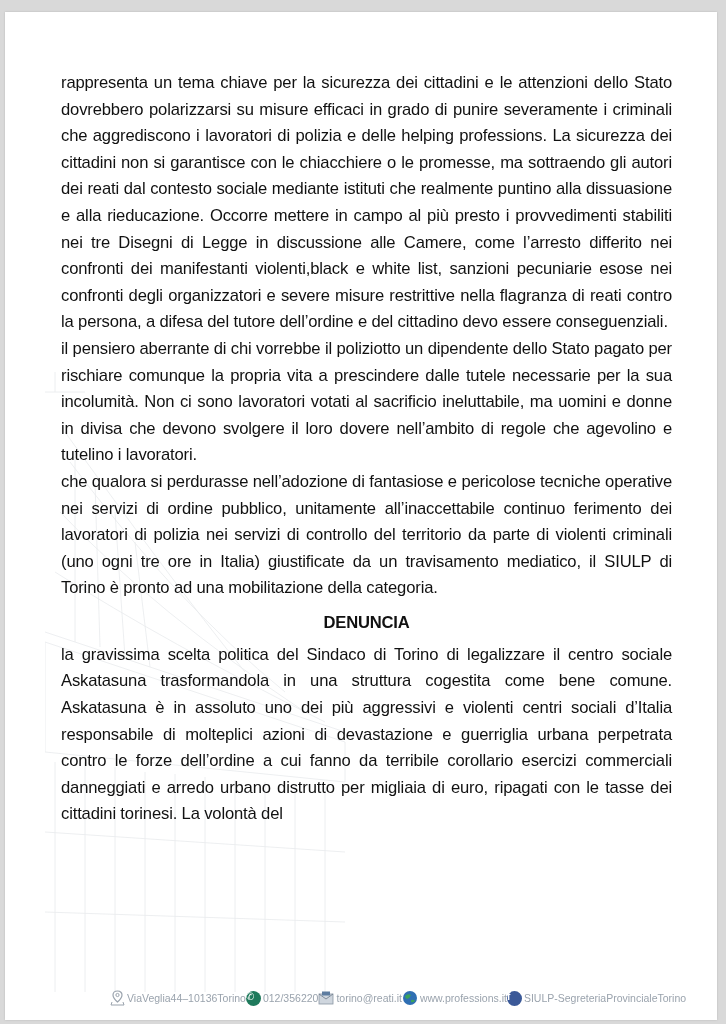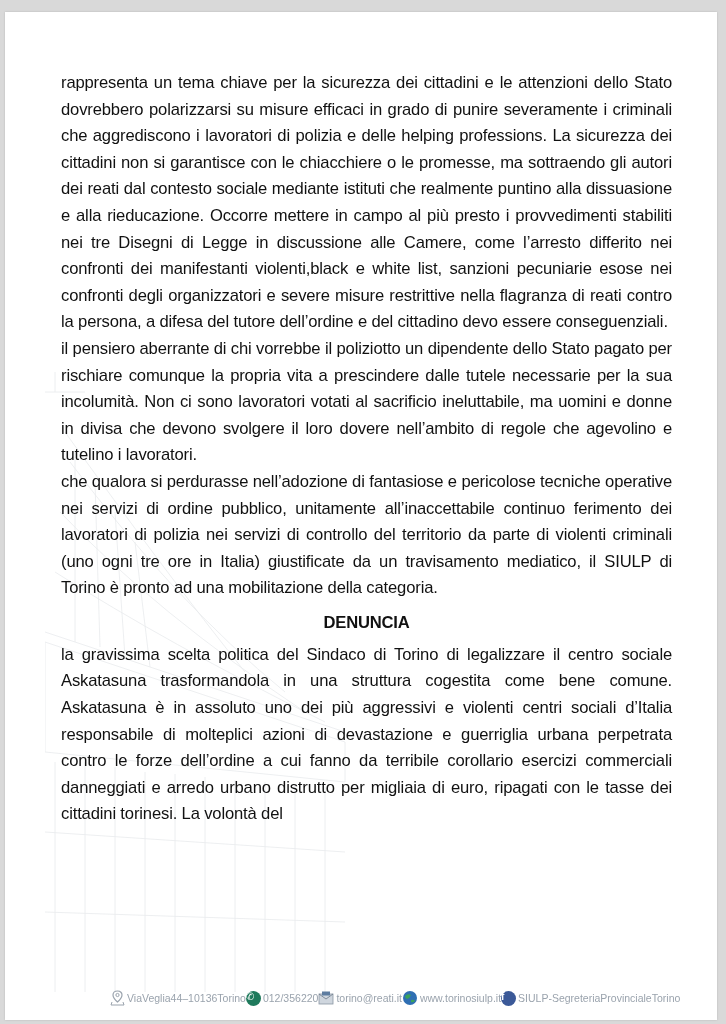--- a/index.html
+++ b/index.html
@@ -98,20 +98,20 @@
         <path d="M1 3 L8 8 L15 3" fill="none" stroke="#6c7a89" stroke-width="0.8"></path>
         <rect x="4" y="0.5" width="8" height="4" fill="#5d7ca0"></rect>
       </svg>
       <span>torino@reati.it</span>
     </span>
     <span class="item">
       <svg class="ic" width="16" height="16" viewBox="0 0 16 16">
         <circle cx="8" cy="8" r="7" fill="#2f6fb3"></circle>
         <path d="M3 6 Q6 3 9 5 Q8 8 5 9 Q3 8 3 6 Z M9 10 Q12 9 13 11 Q11 13 9 12 Z" fill="#3aa35a"></path>
       </svg>
-      <span>www.torinosiulp.it</span>
+      <span>www.professions.it</span>
     </span>
     <span class="item">
       <span class="ic ic-circle" style="background:#3b5998; font-family:'Liberation Sans', sans-serif;">f</span>
       <span>SIULP-SegreteriaProvincialeTorino</span>
     </span>
   </div>
 </div>
 
 </body></html>

